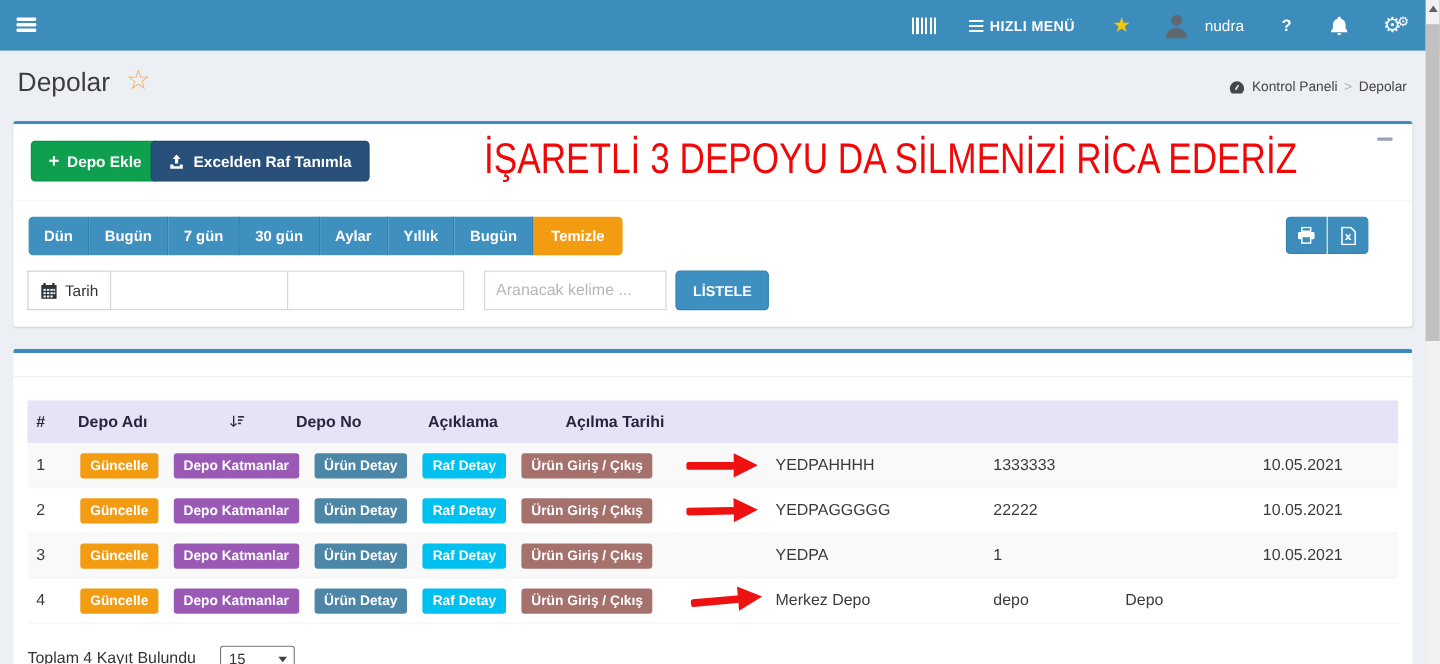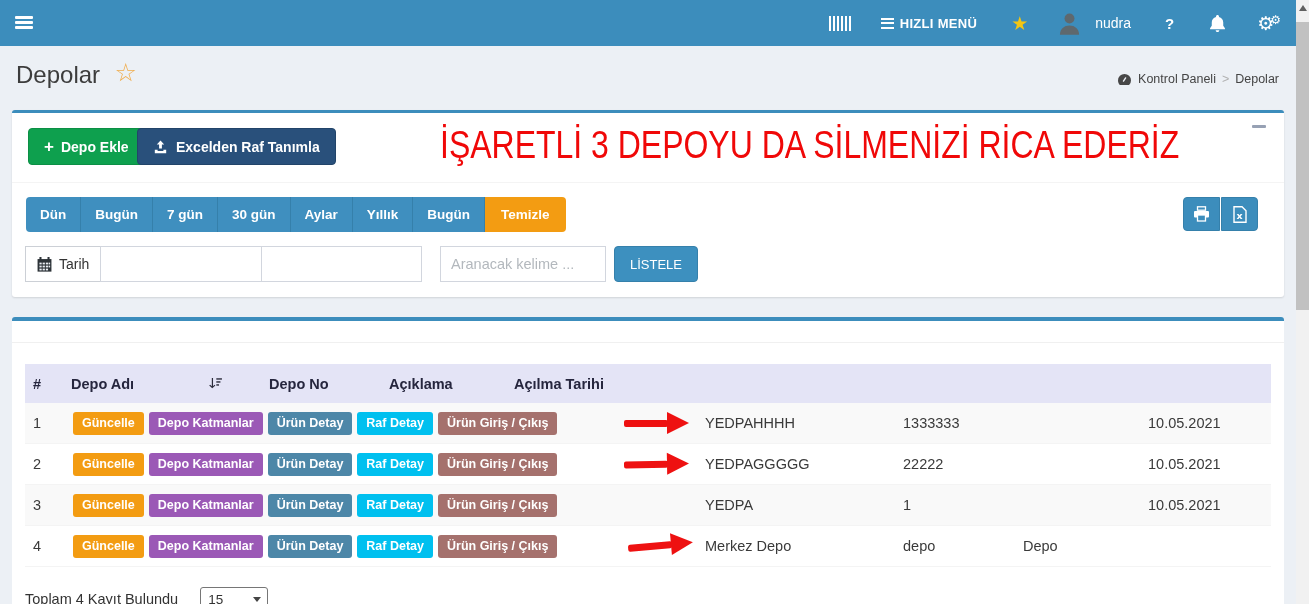--- a/index.html
+++ b/index.html
@@ -48,21 +48,21 @@
   .btn-green .plus { font-size:17px; font-weight:700; }
   .btn-navy { position:absolute; left:125px; top:15px; height:37px; padding:0 15px; background:#29507b;
     border:1px solid #224469; border-radius:4px; color:#fff; font-weight:700; font-size:14px;
     font-family:inherit; cursor:pointer; display:flex; align-items:center; gap:8px; }
   .annotation { position:absolute; left:428px; top:10px; width:780px; color:#f00808;
     font-size:39px; white-space:nowrap; transform:scaleX(.82); transform-origin:left center; }
   .collapse-btn { position:absolute; right:18px; top:12px; width:14px; height:3px; background:#97a1b4;
     border-radius:1px; cursor:pointer; }
 
   
-  .filter-row { position:absolute; top:84px; left:14px; right:14px; height:35px; }
+  .filter-row { position:absolute; top:84px; left:14px; right:28px; height:35px; }
   .btn-group { display:inline-flex; }
   .btn-range { background:#3f8fbf; color:#fff; border:none; border-right:1px solid #3580ab;
     padding:0 14px; height:35px; font-weight:700; font-size:13.5px; font-family:inherit; cursor:pointer; }
   .btn-range:first-child { border-radius:4px 0 0 4px; }
   .btn-clear { background:#f39c12; color:#fff; border:none; padding:0 16px; height:35px;
     font-weight:700; font-size:13.5px; font-family:inherit; border-radius:0 4px 4px 0; cursor:pointer; }
   .icon-btns { position:absolute; right:12px; top:0; display:flex; gap:1px; }
   .icon-btn { width:37px; height:34px; background:#3c8dbc; border:1px solid #3580ab; color:#fff;
     display:flex; align-items:center; justify-content:center; cursor:pointer; }
   .icon-btn.first { border-radius:4px 0 0 4px; }
@@ -73,39 +73,39 @@
   .input-group { display:inline-flex; height:36px; vertical-align:top; }
   .addon { display:flex; align-items:center; gap:7px; background:#fff; border:1px solid #ccd0d6;
     padding:0 11px; font-size:14px; color:#333; border-right:none; }
   .date-input { width:161px; height:36px; border:1px solid #d2d6de; border-right:none; padding:0 8px;
     font-family:inherit; font-size:14px; }
   .date-input:last-child { border-right:1px solid #d2d6de; }
   .search-input { position:absolute; left:415px; top:0; width:166px; height:36px; border:1px solid #d2d6de;
     padding:0 10px; font-size:14.5px; font-family:inherit; color:#333; }
   .search-input::placeholder { color:#b3b8bd; }
   .btn-list { position:absolute; left:589px; top:0; height:36px; padding:0 15px; background:#3d90bf;
-    border:1px solid #3580ab; border-radius:4px; color:#fff; font-weight:400; font-size:13px;
+    border:1px solid #3580ab; border-radius:4px; color:#fff; font-weight:700; font-size:13px;
     font-family:inherit; cursor:pointer; }
 
   
   .panel-strip { height:22px; border-bottom:1px solid #f0f0f0; }
   .dtable { margin:21px 13px 0 13px; font-size:14.5px; }
   .thead { display:flex; height:39px; align-items:center; background:#e4e4f6; color:#26263e;
     font-weight:700; font-size:14.5px; }
   .th, .td { padding-left:8px; }
   .c-idx { width:38px; }
   .c-act { width:634px; padding-left:10px; }
   .c-name { width:170px; position:relative; }
   .c-no { width:120px;margin-left:28px; }
   .c-desc { width:125px; }
   .c-date { flex:1; }
   .th.c-name { display:flex; align-items:center; justify-content:space-between; padding-right:10px; cursor:pointer; }
   .trow { display:flex; height:41px; align-items:center; border-bottom:1px solid #f4f4f4; background:#fff; color:#3a3a3a; }
   .trow.odd { background:#f9f9f9; }
-  .act { display:inline-block; padding:4.5px 9px; margin-right:5px; border-radius:3px; color:#fff;
+  .act { display:inline-block; padding:4.5px 9px; margin-right:14px; border-radius:3px; color:#fff;
     font-size:12.5px; font-weight:700; cursor:pointer; white-space:nowrap; }
   .arrow { position:absolute; left:-74px; top:50%; width:66px; height:22px; transform:translateY(-50%); }
   .trow:nth-child(2) .arrow { transform:translateY(-50%) rotate(-1deg); }
   .trow:nth-child(4) .arrow { transform:translateY(-54%) rotate(-5deg); left:-70px; }
   .arrow .shaft { position:absolute; left:1px; top:7.5px; width:44px; height:7.5px; background:#ee1111; border-radius:2px; }
   .arrow .head { position:absolute; right:0; top:0; width:0; height:0;
     border-top:11px solid rgba(0,0,0,0); border-bottom:11px solid rgba(0,0,0,0); border-left:22px solid #ee1111; }
 
   .tfoot { margin:20px 13px 0 13px; font-size:14.5px; color:#333; display:flex; align-items:center; }
   .pagesize { margin-left:22px; width:68px; height:24px; border:1px solid #767676; border-radius:3px;

